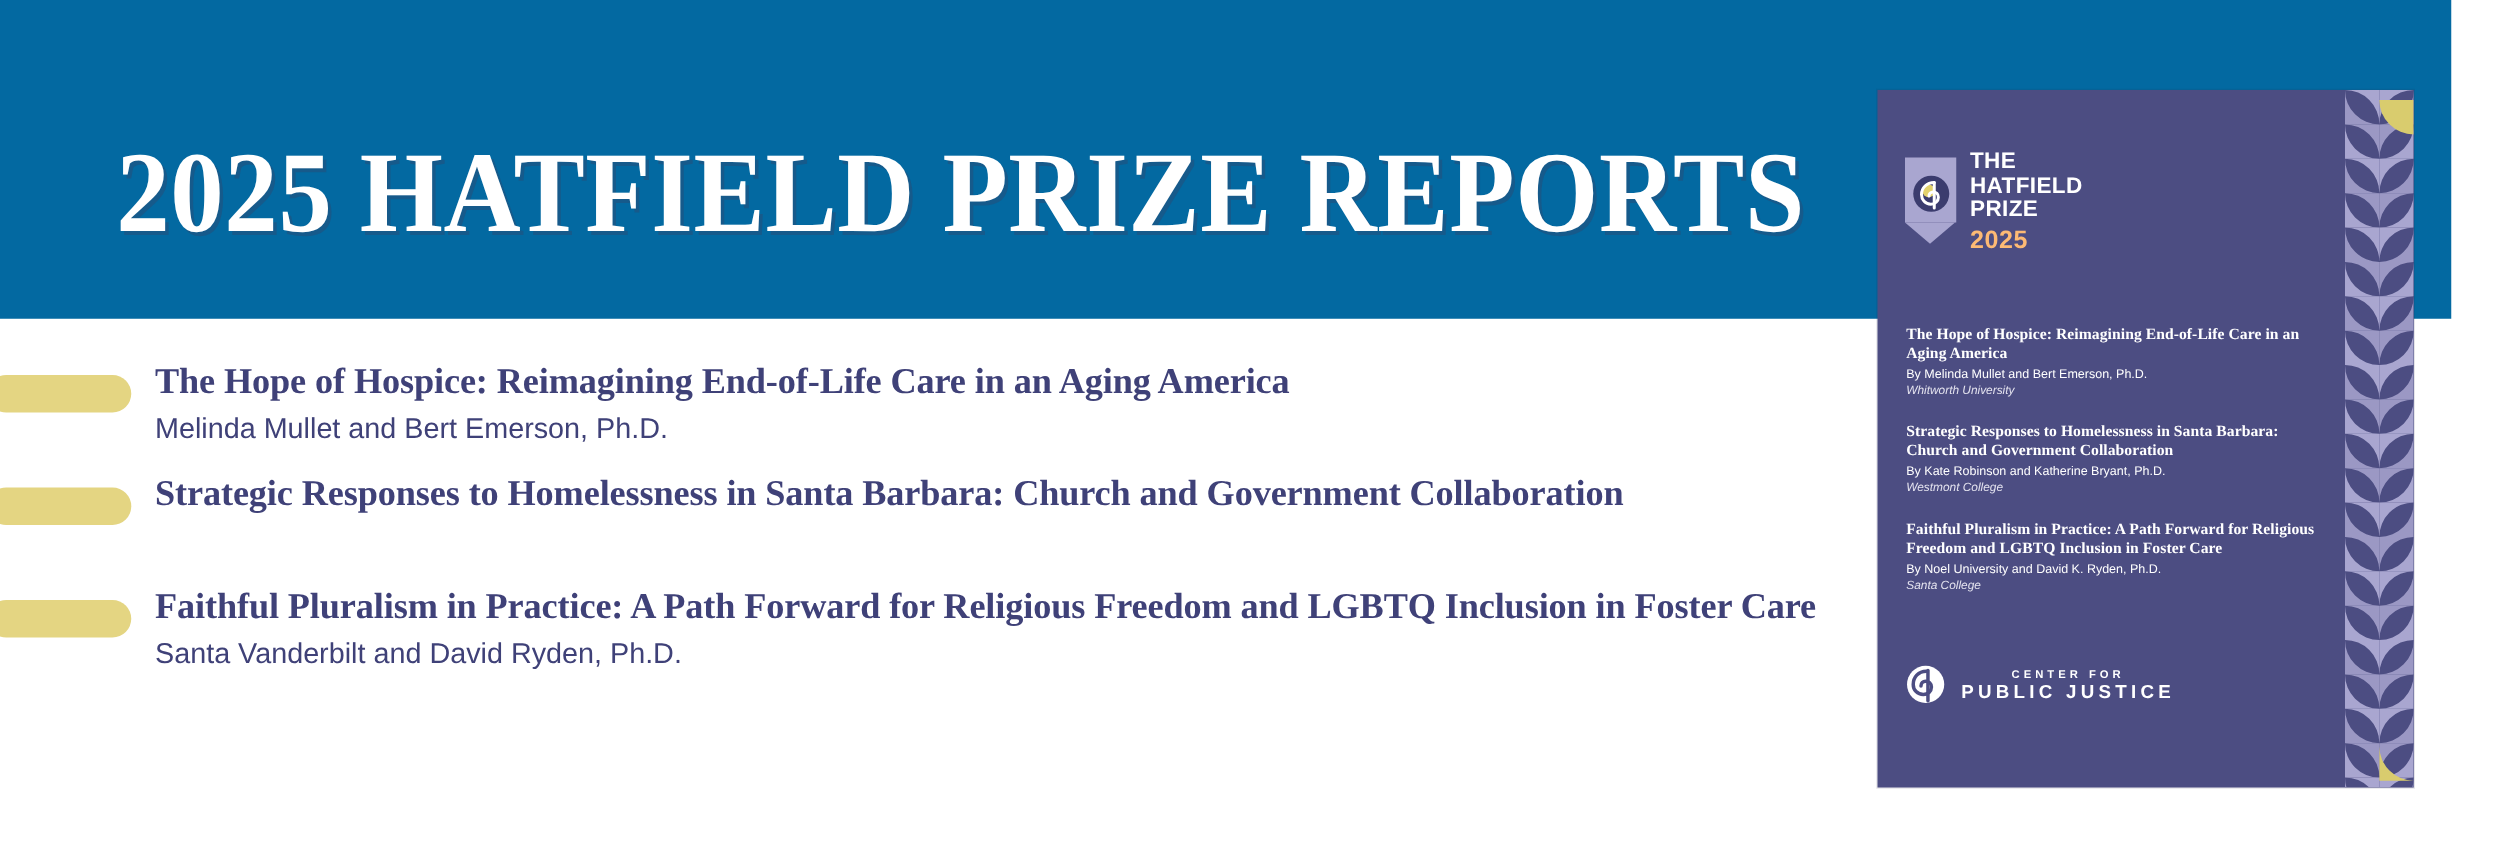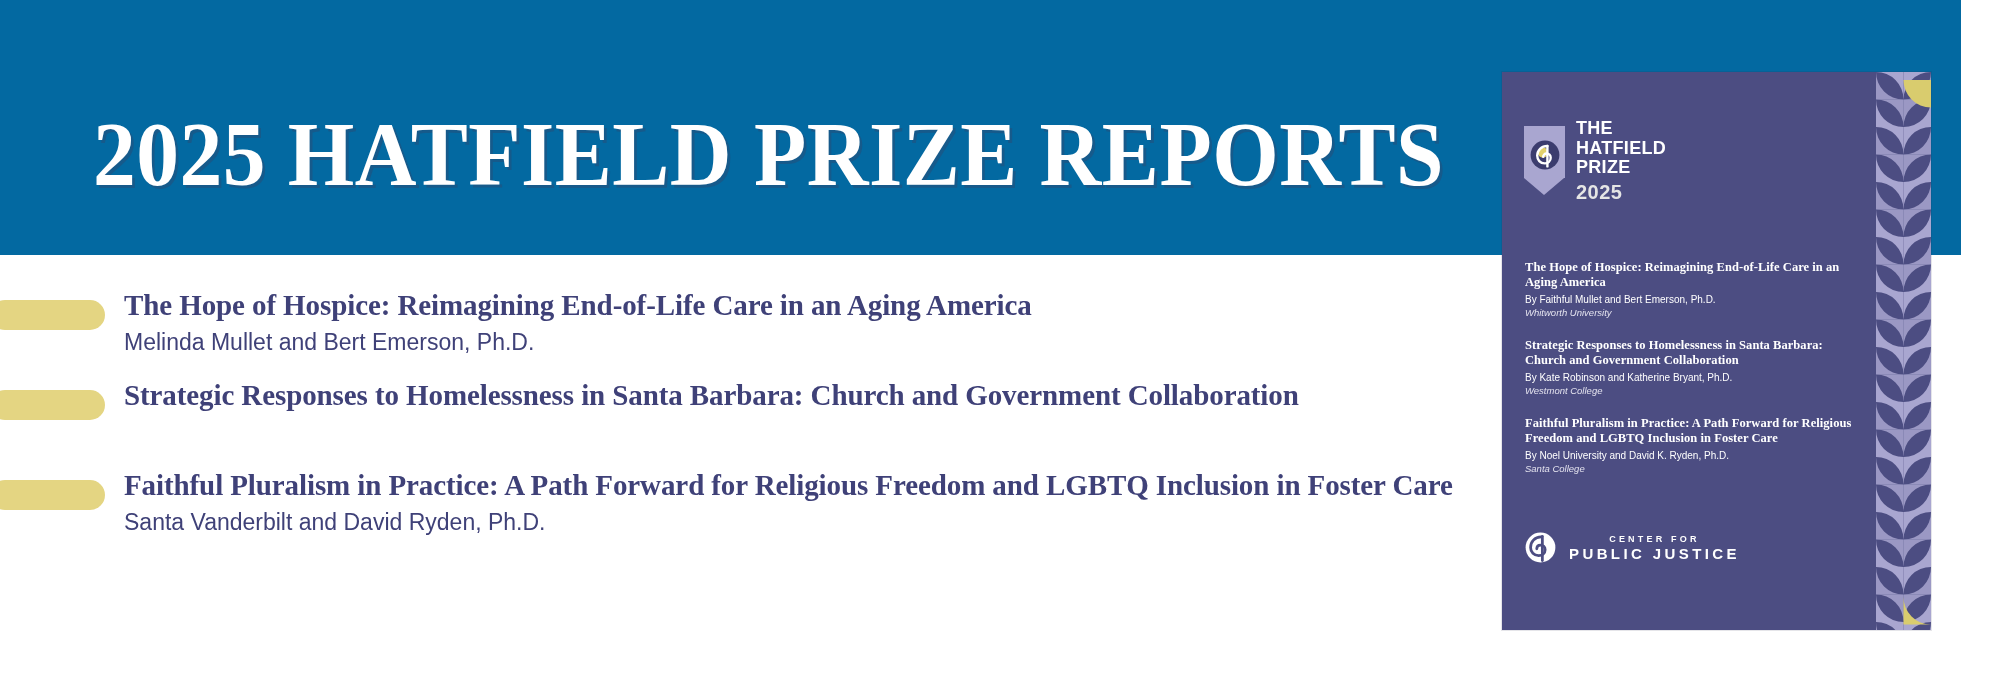--- a/index.html
+++ b/index.html
@@ -142,21 +142,21 @@
     line-height: 19.5px;
     letter-spacing: 0.3px;
     color: #ffffff;
   }
   .lockup-year {
     font-family: "Liberation Sans", sans-serif;
     font-weight: bold;
     font-size: 20px;
     line-height: 24px;
     letter-spacing: 0.5px;
-    color: #e5e5e5;
+    color: #fdba74;
     margin-top: 2px;
   }
 
   
   .cover-entries {
     position: absolute;
     left: 23px;
     top: 188px;
     width: 330px;
   }
@@ -379,21 +379,21 @@
       <div class="lockup-hatfield">HATFIELD</div>
       <div class="lockup-prize">PRIZE</div>
       <div class="lockup-year">2025</div>
     </div>
   </div>
 
   <div class="cover-entries">
 
     <div class="cover-entry">
       <div class="ce-title">The Hope of Hospice: Reimagining End-of-Life Care in an Aging America</div>
-      <div class="ce-authors">By Faithful Mullet and Bert Emerson, Ph.D.</div>
+      <div class="ce-authors">By Melinda Mullet and Bert Emerson, Ph.D.</div>
       <div class="ce-school">Whitworth University</div>
     </div>
 
     <div class="cover-entry">
       <div class="ce-title">Strategic Responses to Homelessness in Santa Barbara: Church and Government Collaboration</div>
       <div class="ce-authors">By Kate Robinson and Katherine Bryant, Ph.D.</div>
       <div class="ce-school">Westmont College</div>
     </div>
 
     <div class="cover-entry">

